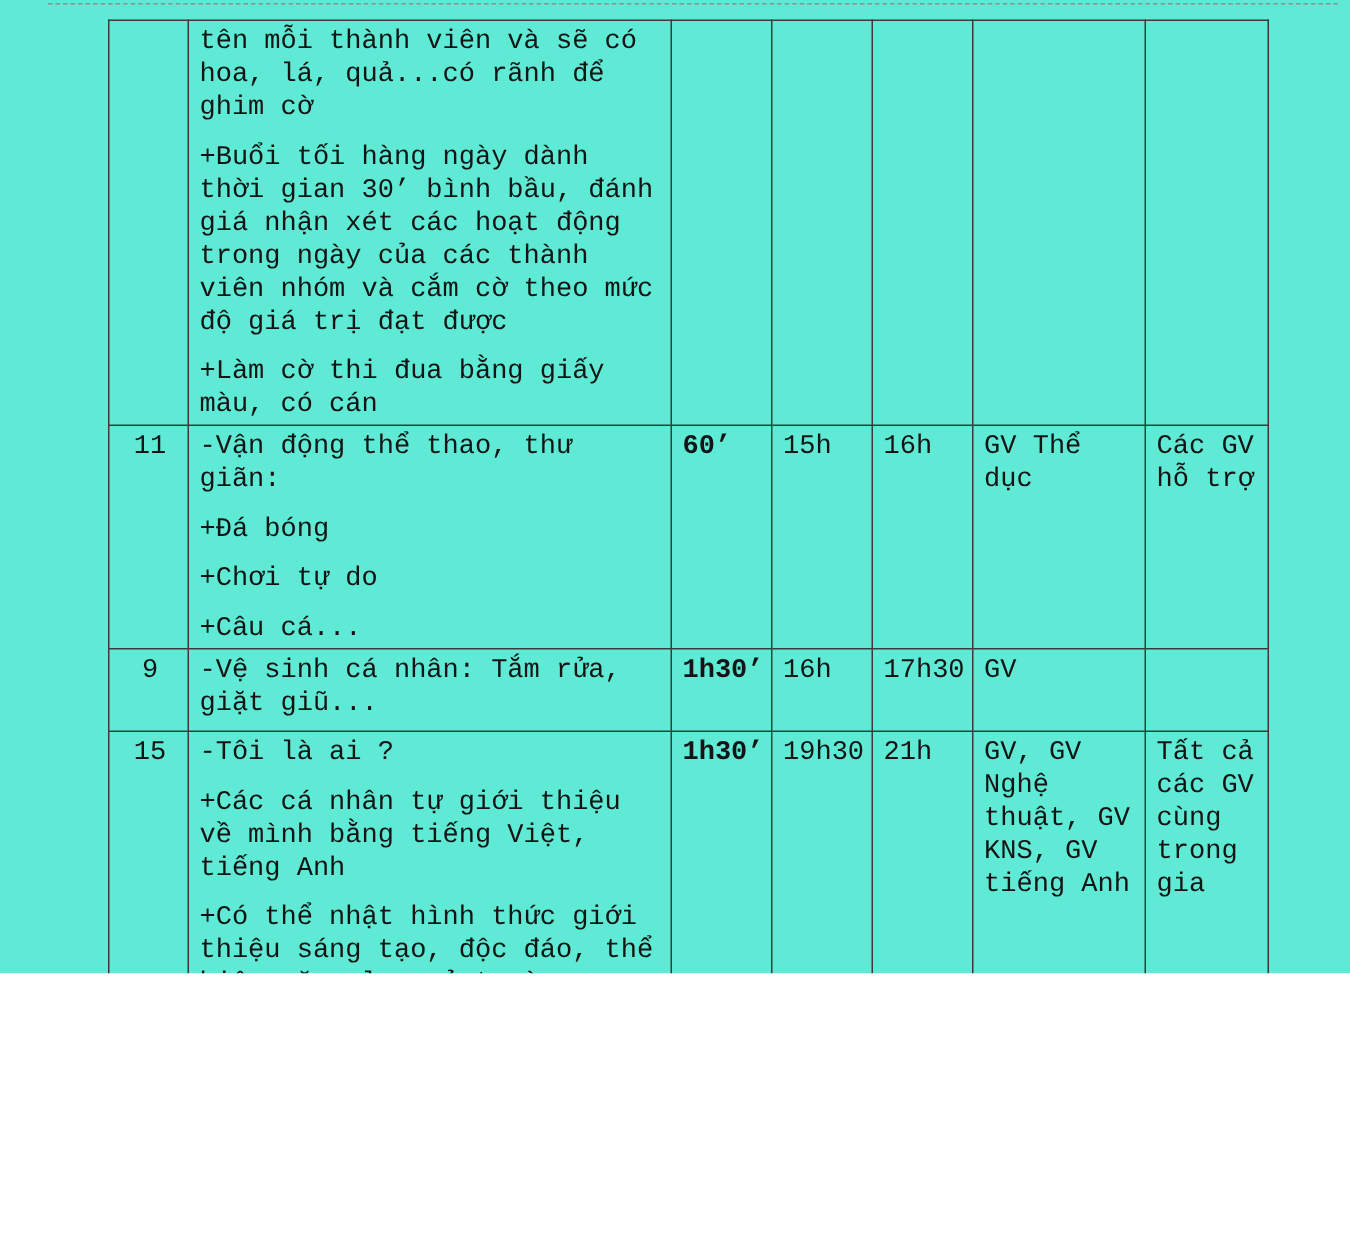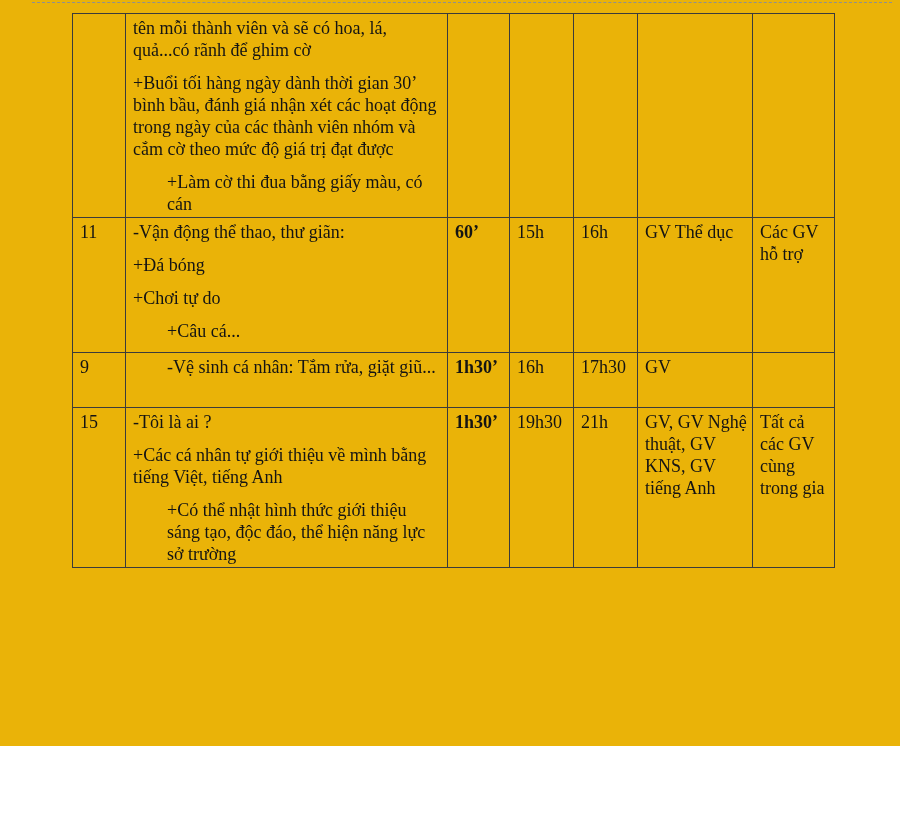--- a/index.html
+++ b/index.html
@@ -3,23 +3,23 @@
 <meta charset="utf-8">
 <style>
   html, body {
     margin: 0;
     padding: 0;
     background: #ffffff;
   }
   .page {
     position: relative;
     width: 900px;
-    height: 746px;
-    background: #eab308;
-    font-family: Liberation Serif, serif;
+    height: 649px;
+    background: #5eead4;
+    font-family: Liberation Mono, monospace;
     color: #141414;
     overflow: hidden;
   }
   .cut-line {
     position: absolute;
     top: 2px;
     left: 32px;
     width: 860px;
     height: 0;
     border-top: 1px dashed #8f8f8f;
@@ -33,31 +33,31 @@
   }
   table.schedule td {
     border: 1px solid #3b3b3b;
     vertical-align: top;
     padding: 3px 5px 2px 7px;
     font-size: 18px;
     line-height: 22px;
     overflow: hidden;
   }
   td.cell-stt {
-    text-align: left;
+    text-align: center;
     padding-left: 2px;
     padding-right: 2px;
   }
   td.cell-activity { padding-left: 9px; }
   td.cell-duration { font-weight: bold; }
   .para {
     margin: 0 0 11px 0;
     white-space: pre-wrap;
   }
-  .para:last-child { margin-bottom: 0; margin-left: 34px; }
+  .para:last-child { margin-bottom: 0; }
 </style>
 </head>
 <body>
 
 <div class="page">
   <div class="cut-line"></div>
   <table class="schedule">
     <colgroup>
       <col style="width:53px">
       <col style="width:322px">

